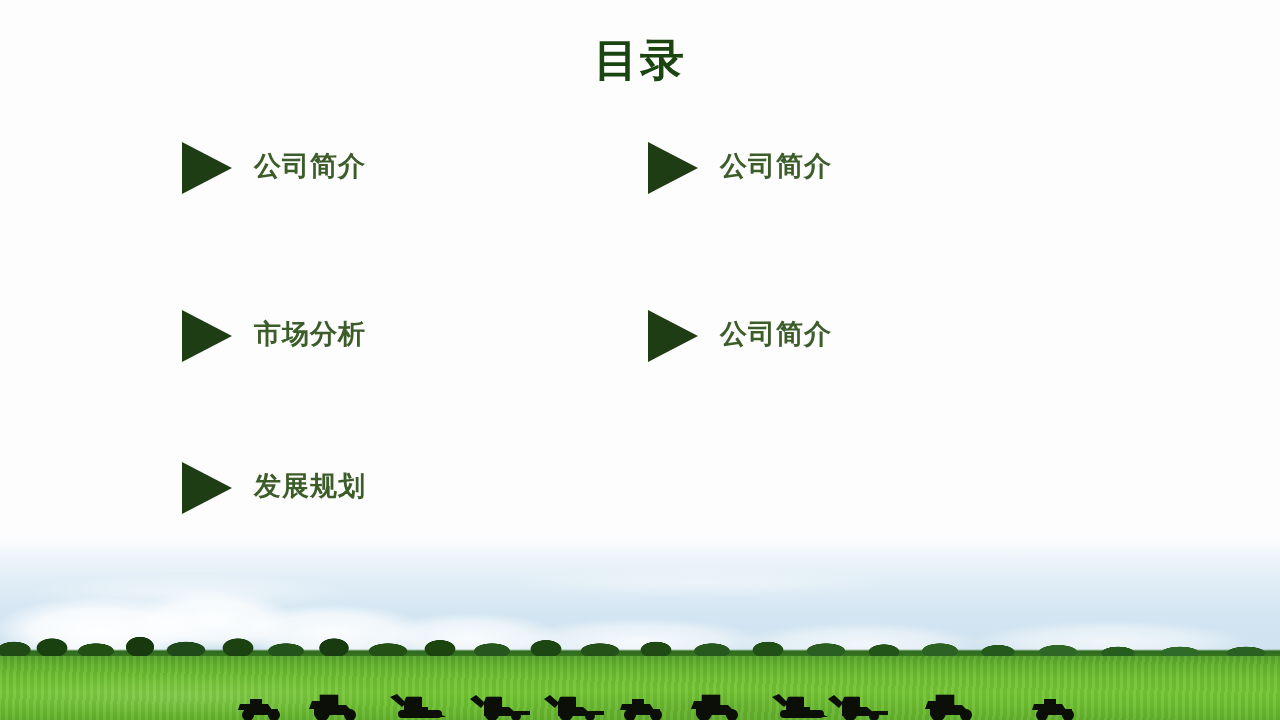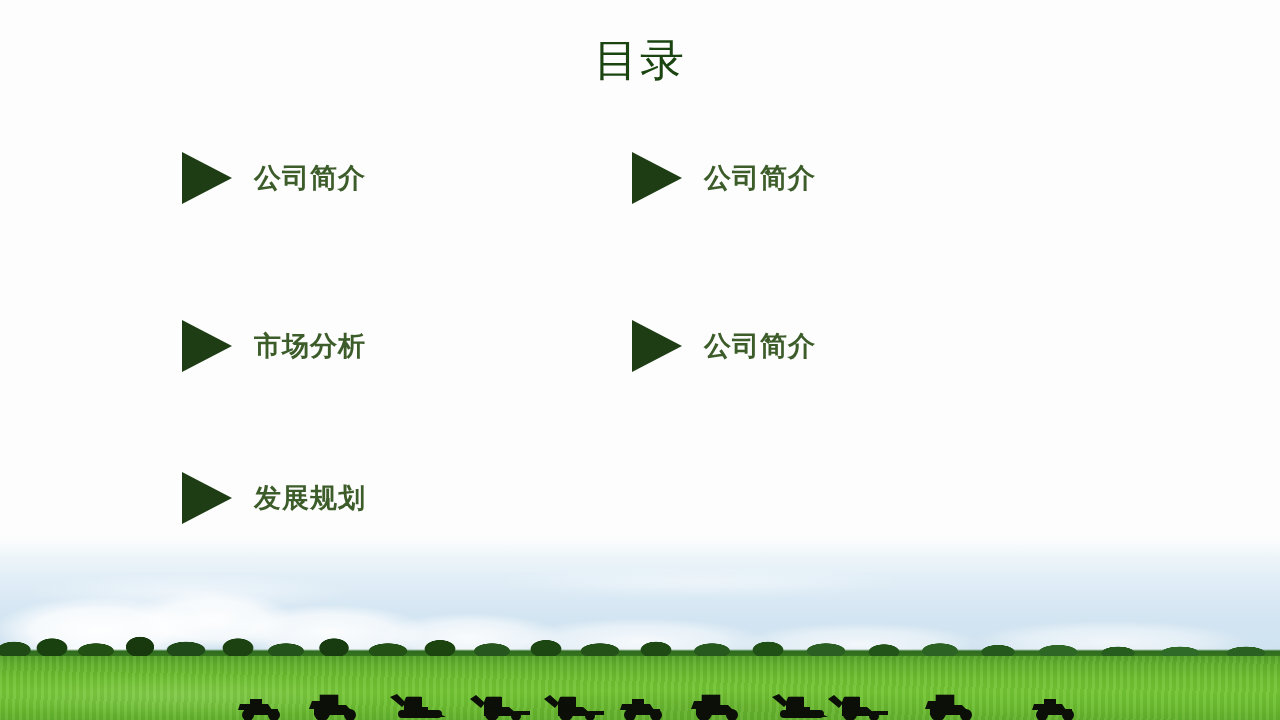--- a/index.html
+++ b/index.html
@@ -17,36 +17,37 @@
     background:#fdfdfd;
     overflow:hidden;
   }
 
   
   .title {
     position:absolute;
     top:36px; left:0; right:0;
     text-align:center;
     font-size:44px;
-    font-weight:normal;
+    font-weight:bold;
     letter-spacing:2px;
     color:#1a4510;
     line-height:1.1;
   }
 
   
   .toc {
     position:absolute;
-    top:150px;
+    top:140px;
     left:182px;
     width:920px;
     display:grid;
     grid-template-columns:450px 450px;
     grid-template-rows:168px 152px auto;
-    column-gap:0px;
+    column-gap:16px;
+    font-family:Liberation Mono, monospace;
   }
 
   .toc-item {
     display:flex;
     align-items:flex-start;
     height:56px;
   }
 
   .tri {
     width:0; height:0;

